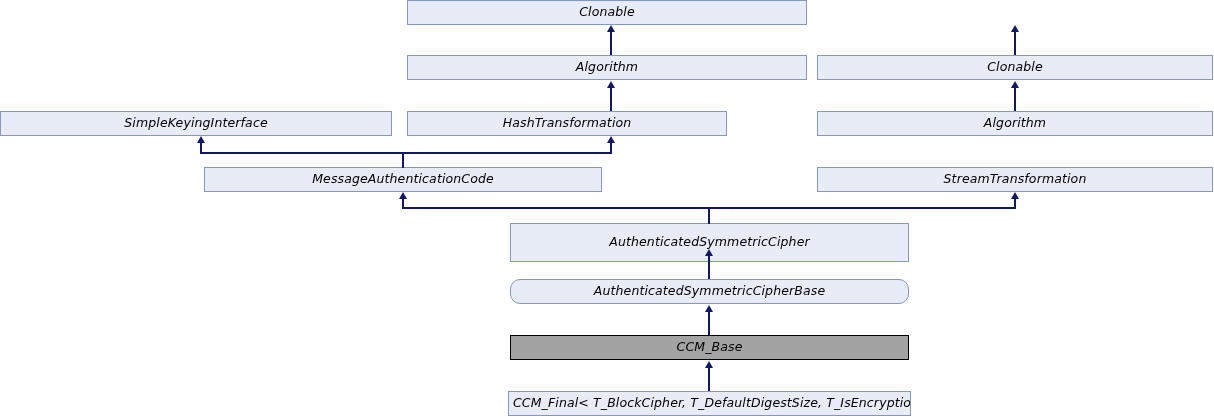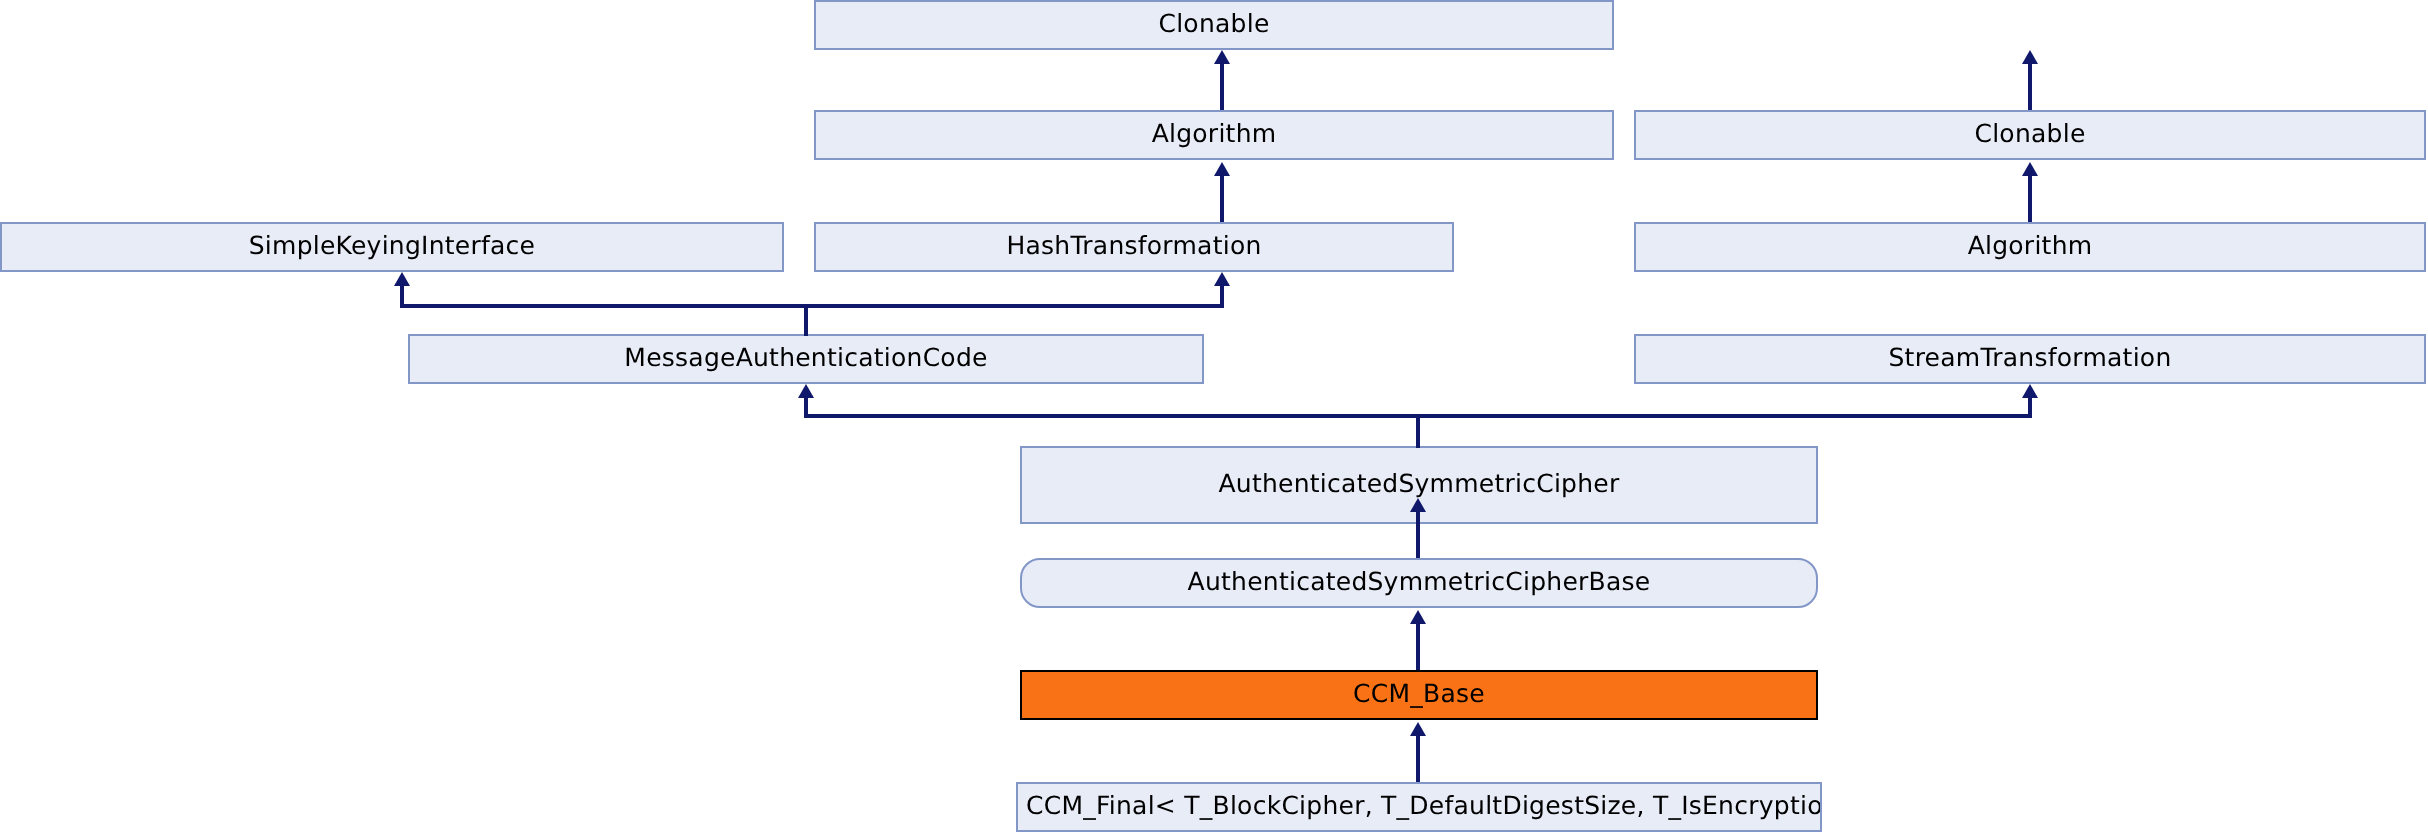--- a/index.html
+++ b/index.html
@@ -25,23 +25,24 @@
     border: 1px solid #8296c8;
     display: flex;
     align-items: center;
     justify-content: center;
     font-size: 12.5px;
     color: #000000;
     line-height: 1;
     white-space: nowrap;
     letter-spacing: 0.01em;
     cursor: pointer;
+    font-style: italic;
   }
   .node.current {
-    background: #f97316;
+    background: #a3a3a3;
     border: 1.5px solid #000000;
   }
   .node .label {
     display: block;
     padding: 0 4px;
     overflow: hidden;
     text-overflow: clip;
   }
   .edge {
     position: absolute;

